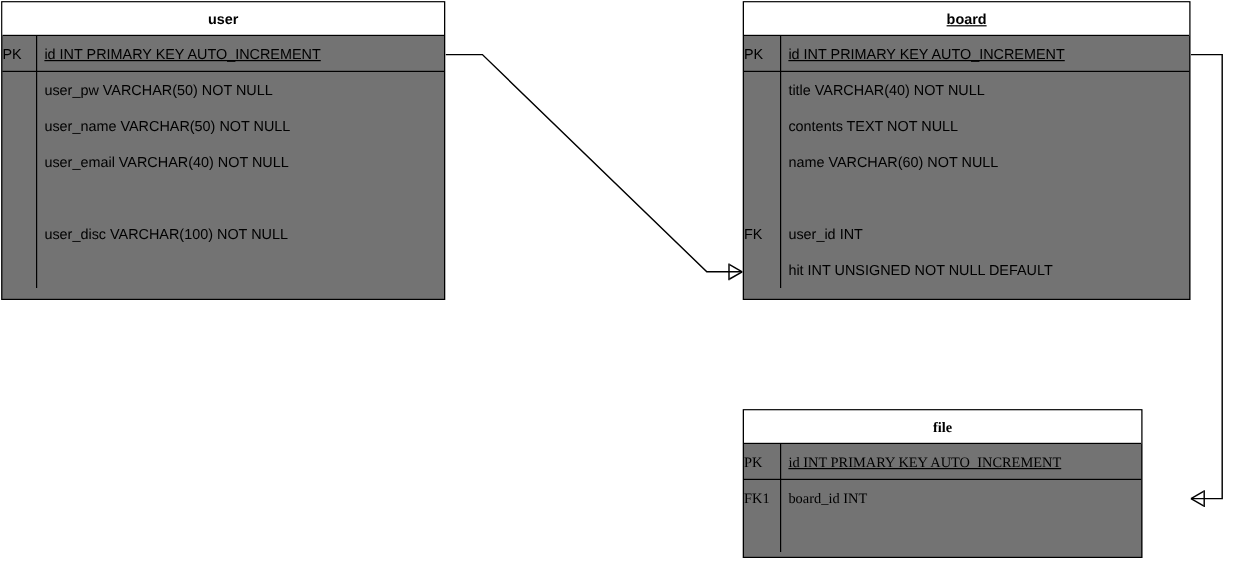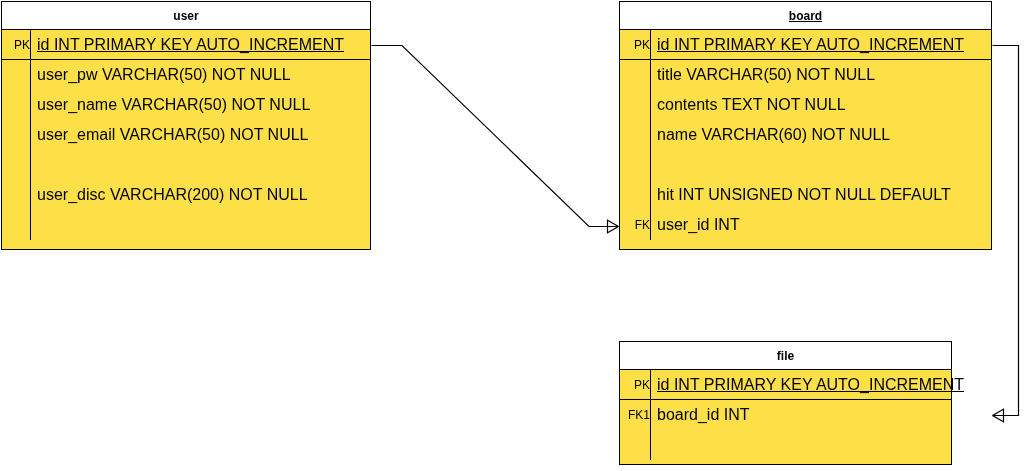--- a/index.html
+++ b/index.html
@@ -23,21 +23,21 @@
     top: 0;
     width: 1029px;
     height: 471px;
   }
 
   
   .entity {
     position: absolute;
     box-sizing: border-box;
     border: 1px solid #000000;
-    background: #fde047;
+    background: #737373;
   }
 
   .entity-title {
     height: 28px;
     line-height: 28px;
     text-align: center;
     font-size: 12px;
     font-weight: bold;
     border-bottom: 1px solid #000000;
     box-sizing: border-box;
@@ -60,31 +60,31 @@
     height: 30px;
     box-sizing: border-box;
   }
 
   .key-cell {
     position: absolute;
     left: 0;
     top: 0;
     height: 30px;
     line-height: 30px;
-    text-align: right;
+    text-align: left;
     font-size: 12px;
     box-sizing: border-box;
   }
 
   .attr-cell {
     position: absolute;
     top: 0;
     height: 30px;
     line-height: 30px;
-    font-size: 16px;
+    font-size: 12px;
     white-space: nowrap;
     box-sizing: border-box;
   }
 
   .attr-cell.pk-text {
     text-decoration: underline;
     font-weight: normal;
   }
 
   
@@ -115,20 +115,21 @@
   }
   #entity-board .key-cell { width: 30px; }
   #entity-board .attr-cell { left: 37px; }
   #entity-board .vdiv { left: 30px; }
 
   #entity-file {
     left: 619px;
     top: 341px;
     width: 333px;
     height: 124px;
+    font-family: Liberation Serif, serif;
   }
   #entity-file .key-cell { width: 30px; }
   #entity-file .attr-cell { left: 37px; }
   #entity-file .vdiv { left: 30px; }
 
   
   .connectors {
     position: absolute;
     left: 0;
     top: 0;
@@ -164,66 +165,66 @@
       <div class="row">
         <div class="key-cell"></div>
         <div class="attr-cell">user_pw VARCHAR(50) NOT NULL</div>
       </div>
       <div class="row">
         <div class="key-cell"></div>
         <div class="attr-cell">user_name VARCHAR(50) NOT NULL</div>
       </div>
       <div class="row">
         <div class="key-cell"></div>
-        <div class="attr-cell">user_email VARCHAR(50) NOT NULL</div>
-      </div>
-      <div class="row">
-        <div class="key-cell"></div>
-      </div>
-      <div class="row">
-        <div class="key-cell"></div>
-        <div class="attr-cell">user_disc VARCHAR(200) NOT NULL</div>
+        <div class="attr-cell">user_email VARCHAR(40) NOT NULL</div>
+      </div>
+      <div class="row">
+        <div class="key-cell"></div>
+      </div>
+      <div class="row">
+        <div class="key-cell"></div>
+        <div class="attr-cell">user_disc VARCHAR(100) NOT NULL</div>
       </div>
     </div>
   </div>
 
   <div class="entity" id="entity-board">
     <div class="entity-title">board</div>
 
     <div class="entity-pk-row">
       <div class="vdiv" style="height:30px;"></div>
       <div class="key-cell">PK</div>
       <div class="attr-cell pk-text">id INT PRIMARY KEY AUTO_INCREMENT</div>
     </div>
 
     <div class="entity-body">
       <div class="vdiv" style="height:180px;"></div>
 
       <div class="row">
         <div class="key-cell"></div>
-        <div class="attr-cell">title VARCHAR(50) NOT NULL</div>
+        <div class="attr-cell">title VARCHAR(40) NOT NULL</div>
       </div>
       <div class="row">
         <div class="key-cell"></div>
         <div class="attr-cell">contents TEXT NOT NULL</div>
       </div>
       <div class="row">
         <div class="key-cell"></div>
         <div class="attr-cell">name VARCHAR(60) NOT NULL</div>
       </div>
       <div class="row">
         <div class="key-cell"></div>
-      </div>
-      <div class="row">
-        <div class="key-cell"></div>
-        <div class="attr-cell">hit INT UNSIGNED NOT NULL DEFAULT</div>
       </div>
       <div class="row">
         <div class="key-cell">FK</div>
         <div class="attr-cell">user_id INT</div>
+      </div>
+      <div class="row">
+        <div class="key-cell"></div>
+        <div class="attr-cell">hit INT UNSIGNED NOT NULL DEFAULT</div>
       </div>
     </div>
   </div>
 
   <div class="entity" id="entity-file">
     <div class="entity-title">file</div>
 
     <div class="entity-pk-row">
       <div class="vdiv" style="height:30px;"></div>
       <div class="key-cell">PK</div>

